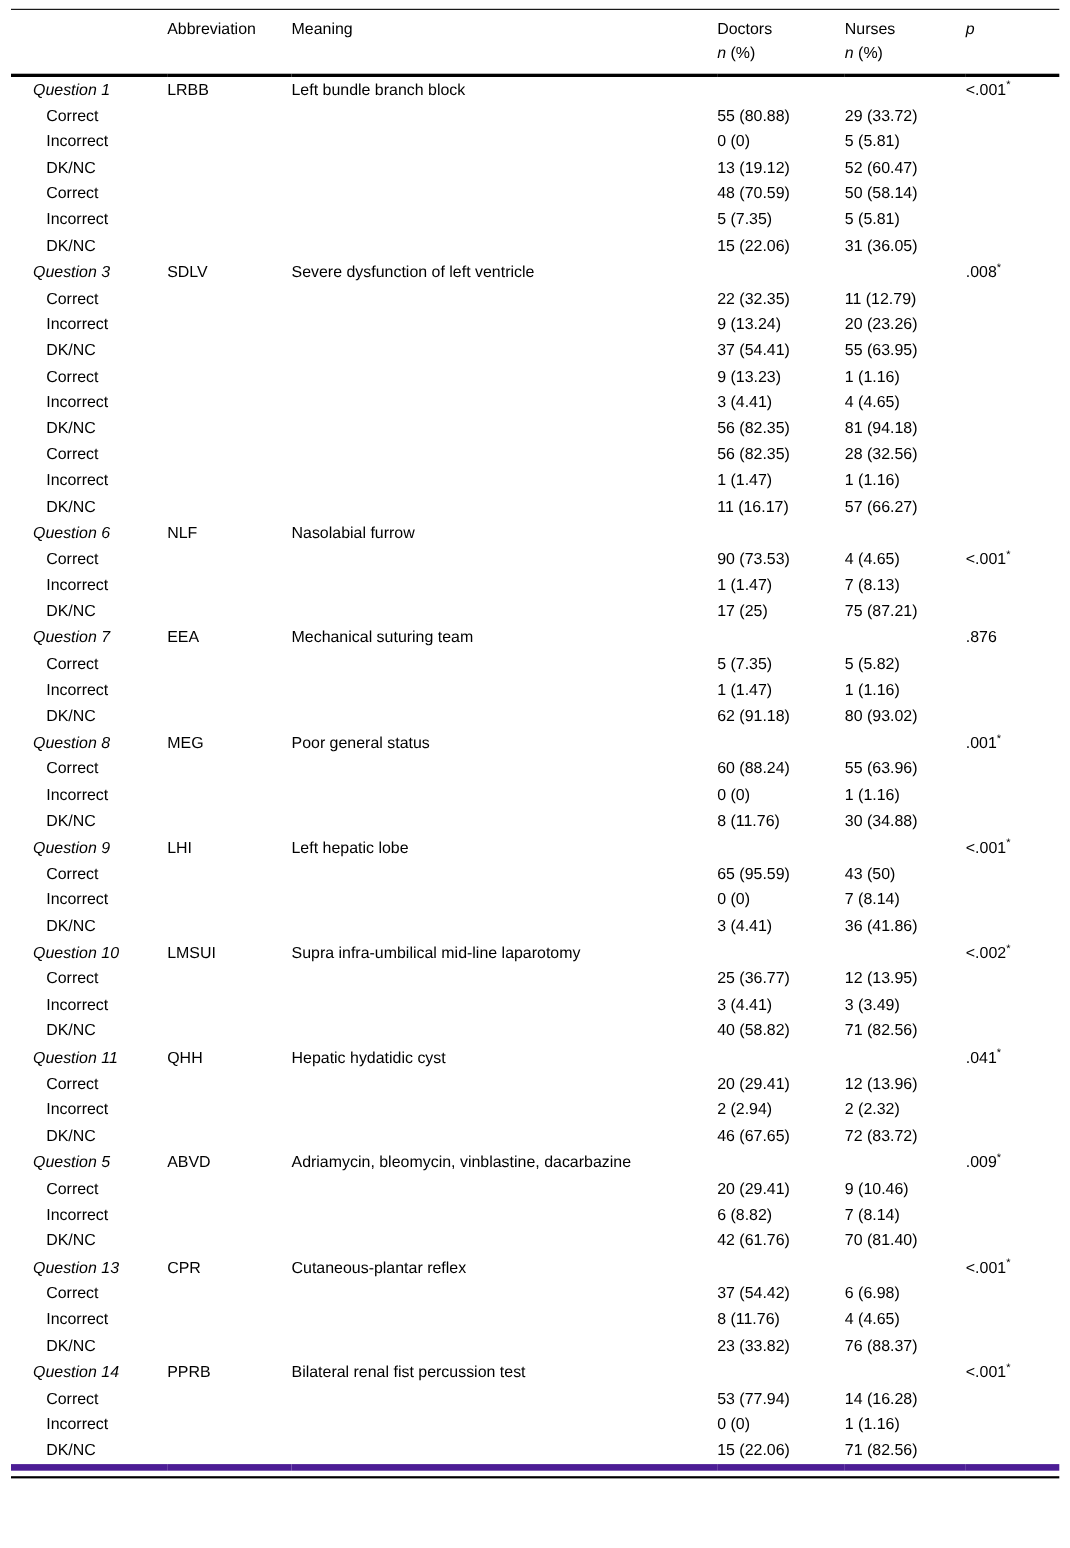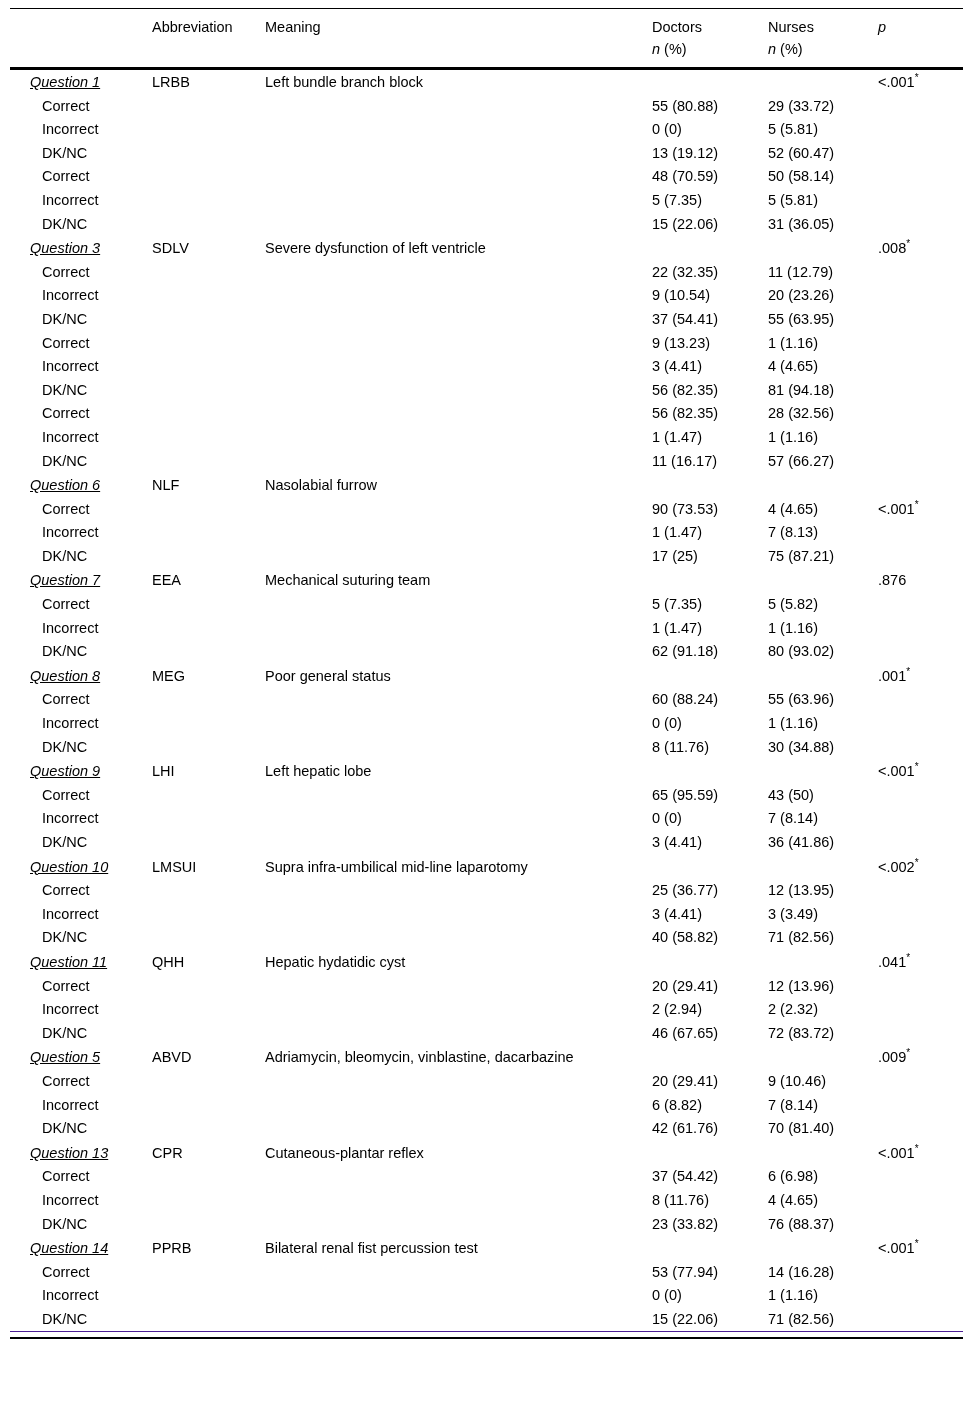--- a/index.html
+++ b/index.html
@@ -21,21 +21,21 @@
   }
   .table-frame {
     border-top: 1px solid #000;
     border-bottom: 2px solid #000;
     padding-bottom: 5px;
   }
   table {
     width: 953px;
     border-collapse: collapse;
     table-layout: fixed;
-    border-bottom: 1px solid #4c1d95;
+    border-bottom: 6px solid #4c1d95;
   }
   thead th {
     font-size: 14.5px;
     font-weight: 400;
     text-align: left;
     vertical-align: top;
     padding: 8px 0 8px 0;
     line-height: 20px;
     white-space: nowrap;
   }
@@ -49,21 +49,20 @@
   tbody td {
     font-size: 14.5px;
     line-height: 23.6px;
     vertical-align: top;
     white-space: nowrap;
     padding: 0;
   }
   td.col-q.question-label {
     font-style: italic;
     padding-left: 20px;
-    text-decoration: underline;
   }
   td.col-q.answer-label {
     padding-left: 32px;
   }
   tr.question-row td {
     padding-top: 1px;
   }
   sup.star {
     font-size: 10px;
     line-height: 0;
@@ -169,21 +168,21 @@
             <td class="col-abbr"></td>
             <td class="col-meaning"></td>
             <td class="col-num">22 (32.35)</td>
             <td class="col-num">11 (12.79)</td>
             <td class="col-p"></td>
           </tr>
           <tr class="answer-row">
             <td class="col-q answer-label">Incorrect</td>
             <td class="col-abbr"></td>
             <td class="col-meaning"></td>
-            <td class="col-num">9 (10.54)</td>
+            <td class="col-num">9 (13.24)</td>
             <td class="col-num">20 (23.26)</td>
             <td class="col-p"></td>
           </tr>
           <tr class="answer-row">
             <td class="col-q answer-label">DK/NC</td>
             <td class="col-abbr"></td>
             <td class="col-meaning"></td>
             <td class="col-num">37 (54.41)</td>
             <td class="col-num">55 (63.95)</td>
             <td class="col-p"></td>

